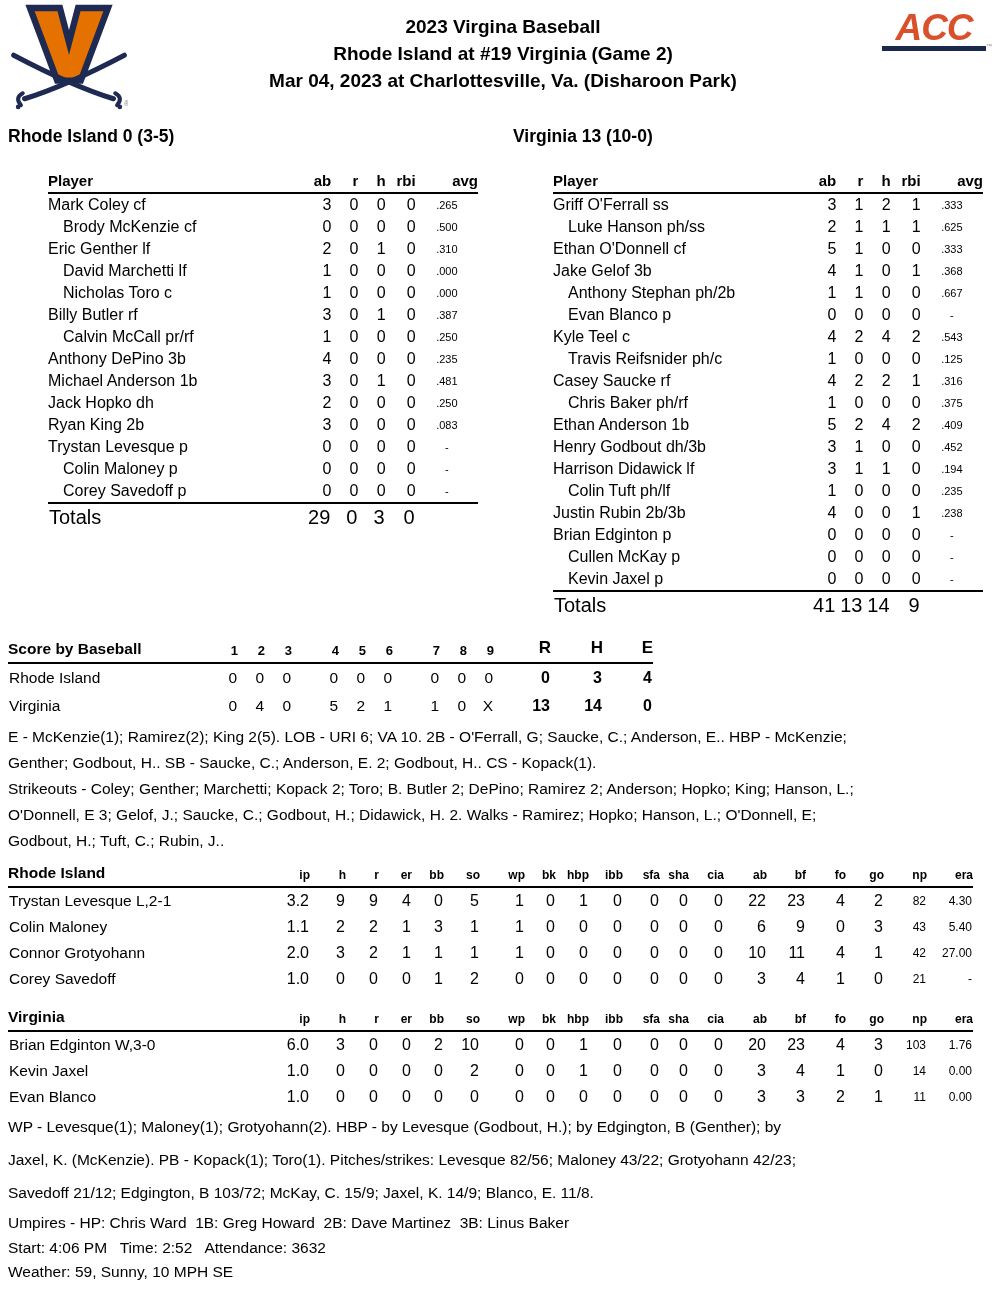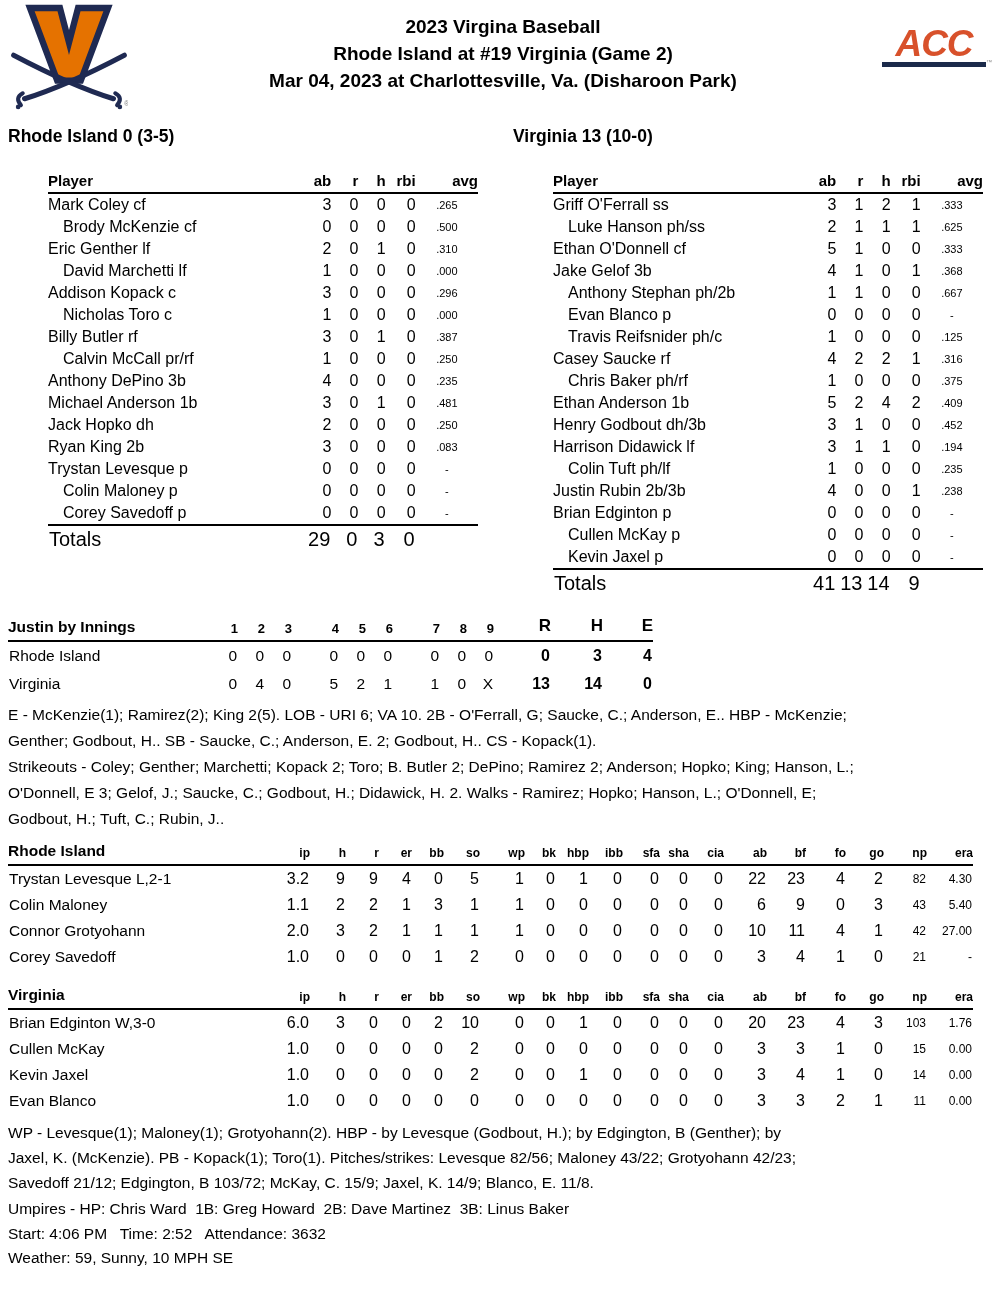--- a/index.html
+++ b/index.html
@@ -7,21 +7,21 @@
     width:1006px;height:1295px;overflow:hidden;position:relative;
     color:#000;font-family:"Liberation Sans","DejaVu Sans",sans-serif;
     -webkit-font-smoothing:antialiased;
   }
   .page{padding:0 8px;}
 
   
   .report-header{position:relative;height:112px;}
   .uva-logo{position:absolute;left:2px;top:4px;}
   .titles{padding-top:13px;text-align:center;font-weight:bold;font-size:19px;line-height:27px;}
-  .acc-logo{position:absolute;right:12px;top:28px;width:104px;}
+  .acc-logo{position:absolute;right:12px;top:12px;width:104px;}
   .acc-text{font-style:italic;font-weight:bold;font-size:37px;line-height:32px;color:#D8512B;text-align:center;letter-spacing:-1px;}
   .acc-bar{height:5px;background:#1B2A4A;margin-top:2px;position:relative;}
   .acc-tm{position:absolute;right:-6px;top:-3px;font-size:6px;color:#8a8a8a;font-style:normal;}
 
   
   .batting-section{display:flex;align-items:flex-start;}
   .bat-col{width:505px;}
   .bat-col.right{width:485px;}
   .team-line{font-size:17.5px;font-weight:bold;margin-top:14px;height:20px;}
   table{border-collapse:collapse;table-layout:fixed;}
@@ -53,21 +53,21 @@
   .pitch-table{width:965px;margin-top:8px;}
   .pitch-table thead th{border-bottom:2px solid #000;font-size:12px;font-weight:bold;text-align:right;padding:0 0 4px 0;height:20px;vertical-align:bottom;}
   .pitch-table thead th.pt-team{text-align:left;font-size:15.5px;}
   .pitch-table tbody td{font-size:16px;height:24px;text-align:right;vertical-align:middle;white-space:nowrap;}
   .pitch-table tbody td.pt-name{text-align:left;font-size:15.5px;}
   .pitch-table tbody td.sm{font-size:12px;}
 
   
   .footer-block{margin-top:2px;}
   .footer-line{font-size:15.5px;line-height:24.5px;white-space:pre-wrap;}
-  .pitch-note{margin-top:6px;line-height:25px;max-width:800px;}
+  .pitch-note{line-height:33px;max-width:800px;}
 </style>
 </head>
 <body>
 
 <div class="page">
 
   <div class="report-header">
     <div class="uva-logo">
       <svg width="118" height="106" viewBox="0 0 130 116" xmlns="http://www.w3.org/2000/svg">
         <polygon points="22,4 55,4 65,42 75,4 108,4 78,84 52,84" fill="#E57200" stroke="#1F2A52" stroke-width="7" stroke-linejoin="miter"></polygon>
@@ -147,28 +147,20 @@
 
             <tr>
               <td class="pl indented">David Marchetti lf</td>
               <td>1</td>
               <td>0</td>
               <td>0</td>
               <td>0</td>
               <td class="avg">.000</td>
             </tr>
 
-            <tr>
-              <td class="pl">Addison Kopack c</td>
-              <td>3</td>
-              <td>0</td>
-              <td>0</td>
-              <td>0</td>
-              <td class="avg">.296</td>
-            </tr>
 
             <tr>
               <td class="pl indented">Nicholas Toro c</td>
               <td>1</td>
               <td>0</td>
               <td>0</td>
               <td>0</td>
               <td class="avg">.000</td>
             </tr>
 
@@ -338,20 +330,28 @@
 
             <tr>
               <td class="pl indented">Evan Blanco p</td>
               <td>0</td>
               <td>0</td>
               <td>0</td>
               <td>0</td>
               <td class="avg">-</td>
             </tr>
 
+            <tr>
+              <td class="pl">Kyle Teel c</td>
+              <td>4</td>
+              <td>2</td>
+              <td>4</td>
+              <td>2</td>
+              <td class="avg">.543</td>
+            </tr>
 
             <tr>
               <td class="pl indented">Travis Reifsnider ph/c</td>
               <td>1</td>
               <td>0</td>
               <td>0</td>
               <td>0</td>
               <td class="avg">.125</td>
             </tr>
 
@@ -470,21 +470,21 @@
         <col style="width:27px">
       <col style="width:47px">
         <col style="width:27px">
         <col style="width:27px">
       <col style="width:57px">
         <col style="width:52px">
         <col style="width:50px">
     </colgroup>
     <thead>
       <tr>
-        <th class="ls-title">Justin by Innings</th>
+        <th class="ls-title">Score by Baseball</th>
         <th class="ls-in">1</th>
         <th class="ls-in">2</th>
         <th class="ls-in">3</th>
         <th class="ls-in">4</th>
         <th class="ls-in">5</th>
         <th class="ls-in">6</th>
         <th class="ls-in">7</th>
         <th class="ls-in">8</th>
         <th class="ls-in">9</th>
         <th class="ls-rhe">R</th>
@@ -739,42 +739,20 @@
           <td>0</td>
           <td>0</td>
           <td>20</td>
           <td>23</td>
           <td>4</td>
           <td>3</td>
           <td class="sm">103</td>
           <td class="sm">1.76</td>
         </tr>
 
-        <tr>
-          <td class="pt-name">Cullen McKay</td>
-          <td>1.0</td>
-          <td>0</td>
-          <td>0</td>
-          <td>0</td>
-          <td>0</td>
-          <td>2</td>
-          <td>0</td>
-          <td>0</td>
-          <td>0</td>
-          <td>0</td>
-          <td>0</td>
-          <td>0</td>
-          <td>0</td>
-          <td>3</td>
-          <td>3</td>
-          <td>1</td>
-          <td>0</td>
-          <td class="sm">15</td>
-          <td class="sm">0.00</td>
-        </tr>
 
         <tr>
           <td class="pt-name">Kevin Jaxel</td>
           <td>1.0</td>
           <td>0</td>
           <td>0</td>
           <td>0</td>
           <td>0</td>
           <td>2</td>
           <td>0</td>

